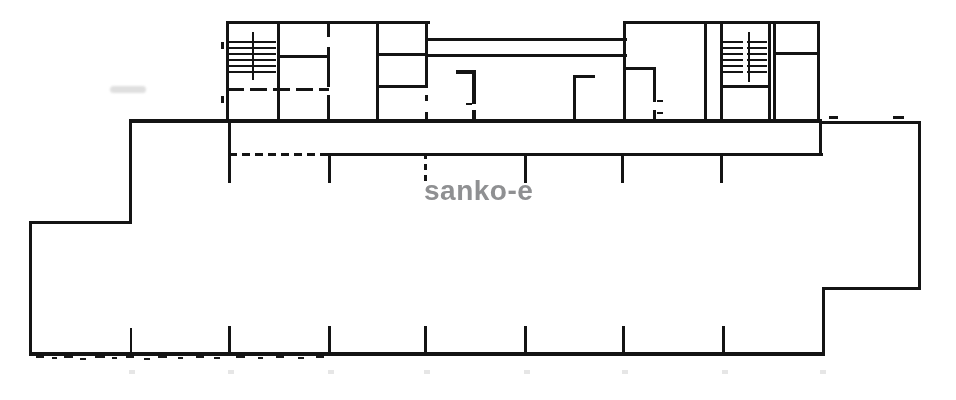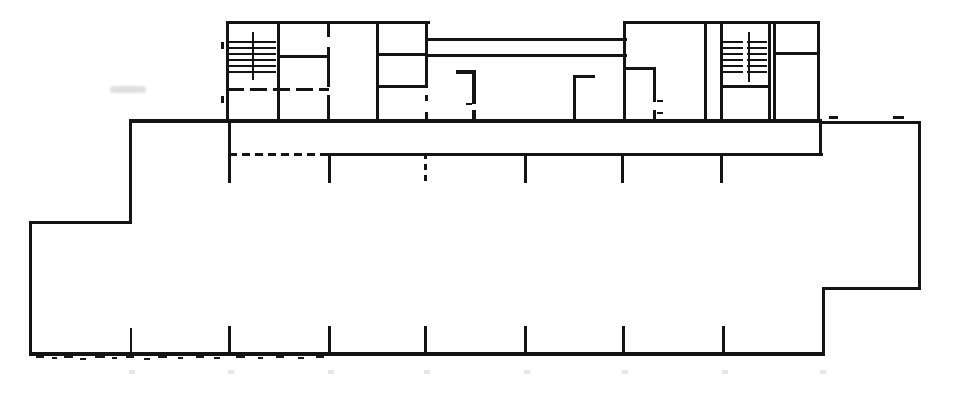--- a/index.html
+++ b/index.html
@@ -28,20 +28,21 @@
   <div class="smudge" style="left:110px;top:86px;width:36px;height:7px;"></div>
   <div class="ghost" style="left:129px;top:370px;width:6px;height:4px;"></div>
   <div class="ghost" style="left:228px;top:370px;width:6px;height:4px;"></div>
   <div class="ghost" style="left:328px;top:370px;width:6px;height:4px;"></div>
   <div class="ghost" style="left:424px;top:370px;width:6px;height:4px;"></div>
   <div class="ghost" style="left:524px;top:370px;width:6px;height:4px;"></div>
   <div class="ghost" style="left:622px;top:370px;width:6px;height:4px;"></div>
   <div class="ghost" style="left:722px;top:370px;width:6px;height:4px;"></div>
   <div class="ghost" style="left:820px;top:370px;width:6px;height:4px;"></div>
 
+  <div class="watermark">sanko-e</div>
 
   <div>
     <div class="w" style="left:132px;top:119px;width:690px;height:4px;"></div>
     <div class="w" style="left:820px;top:121px;width:100px;height:3px;"></div>
     <div class="w" style="left:129px;top:119px;width:3px;height:105px;"></div>
     <div class="w" style="left:29px;top:221px;width:102px;height:3px;"></div>
     <div class="w" style="left:29px;top:221px;width:3px;height:134px;"></div>
     <div class="w" style="left:29px;top:352px;width:796px;height:3.5px;"></div>
     <div class="w" style="left:822px;top:287px;width:3px;height:68px;"></div>
     <div class="w" style="left:822px;top:287px;width:99px;height:3px;"></div>

